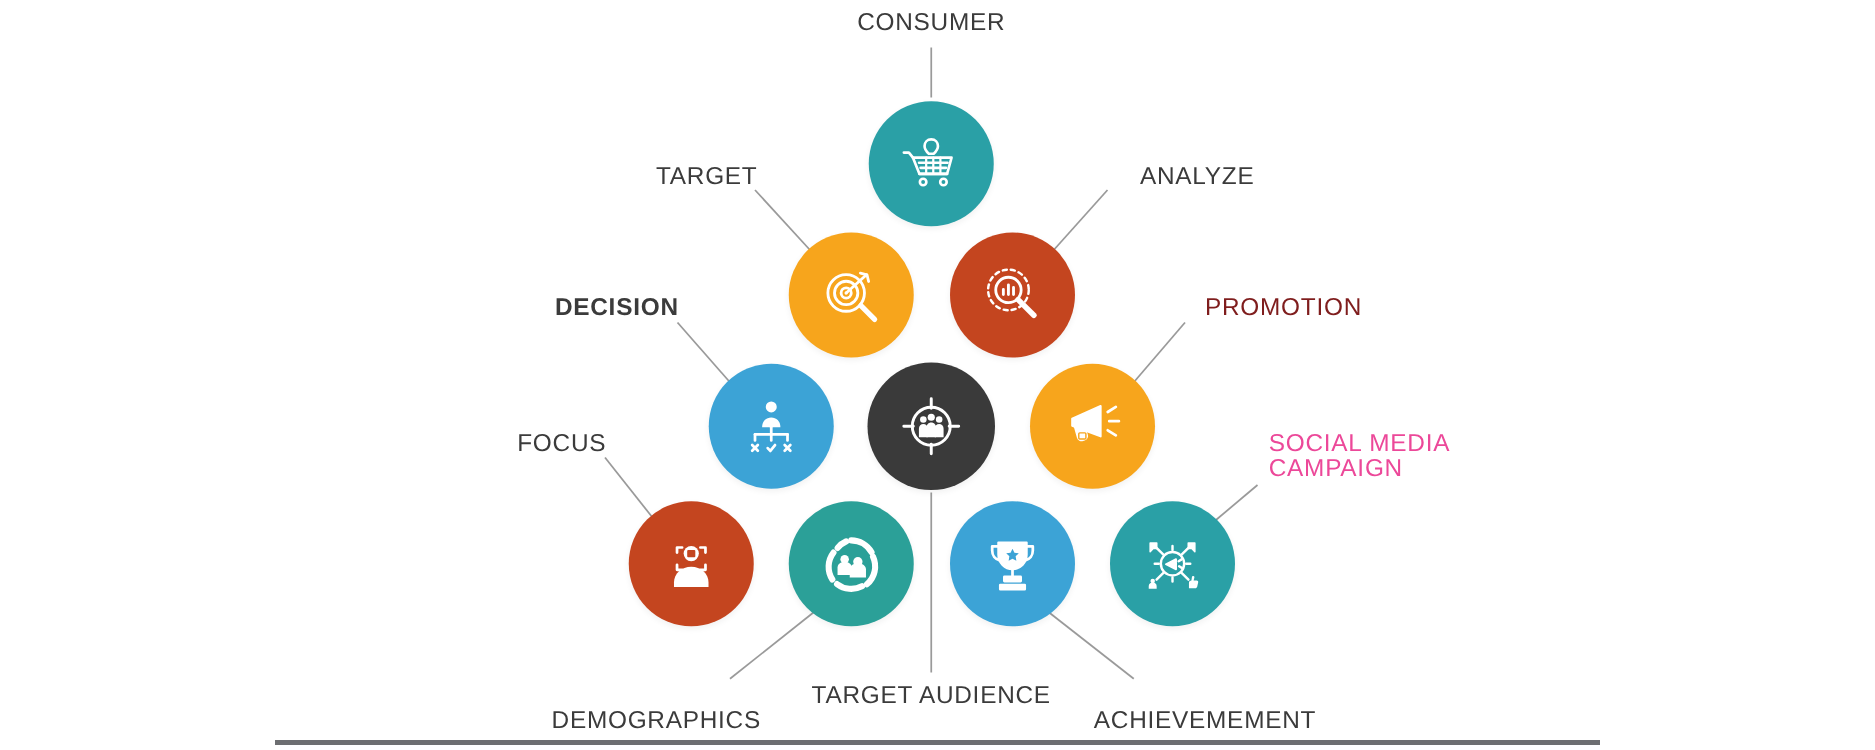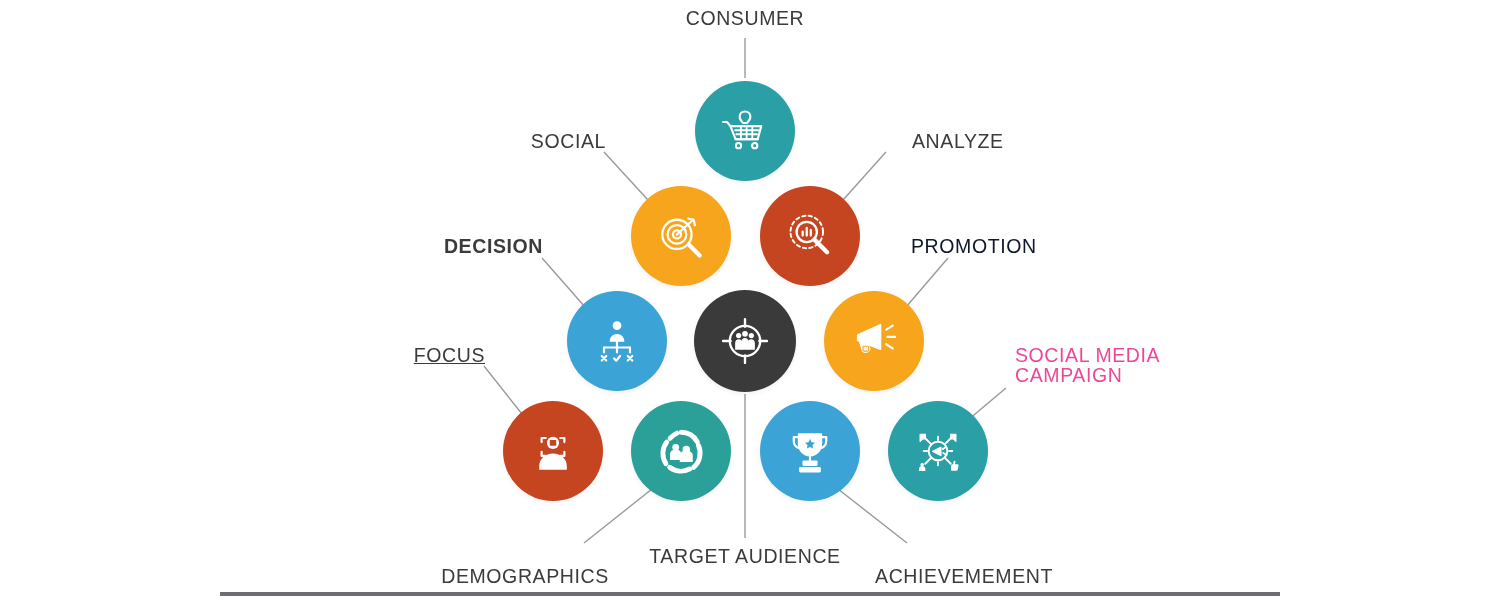--- a/index.html
+++ b/index.html
@@ -217,25 +217,25 @@
       <path d="M54 11.5h-6.5v5.5H51l3 3.2z" fill="#fff" stroke="#fff" stroke-width="1.5"></path>
       <circle cx="12.5" cy="49" r="2.2" fill="#fff" stroke="none"></circle>
       <path d="M8.6 56.5v-2.6c0-2 1.7-3.4 3.9-3.4s3.9 1.4 3.9 3.4v2.6z" fill="#fff" stroke="none"></path>
       <path d="M48.2 50.5c0-1.4 1.3-2.1 2.4-2.1l.5-3.2c.1-.8.8-1.3 1.5-1.1.7.2 1.1.9.9 1.6l-.7 2.7h3.1c.9 0 1.6.8 1.4 1.7l-1 4.6c-.2.9-1 1.5-1.9 1.5h-6.2z" fill="#fff" stroke="none"></path>
     </svg>
         </span>
       </div>
     </div>
   <div id="labels-layer">
       <div class="label c" style="color: rgb(59, 59, 59); top: 8px; left: 0px; width: 1500px; text-align: center; transform: translateX(-5px);">CONSUMER</div>
-      <div class="label l" style="color: rgb(59, 59, 59); top: 131px; right: 894px; text-align: right;">SOCIAL</div>
+      <div class="label l" style="color: rgb(59, 59, 59); top: 131px; right: 894px; text-align: right;">TARGET</div>
       <div class="label r" style="color: rgb(59, 59, 59); top: 131px; left: 885px; text-align: left;">ANALYZE</div>
       <div class="label l" style="color: rgb(59, 59, 59); top: 236px; right: 957px; text-align: right; font-weight: bold;">DECISION</div>
-      <div class="label r" style="color: #0f172a; top: 236px; left: 884px; text-align: left;">PROMOTION</div>
-      <div class="label l" style="color: rgb(59, 59, 59); top: 345px; right: 1015px; text-align: right; text-decoration: underline;">FOCUS</div>
+      <div class="label r" style="color: #7f1d1d; top: 236px; left: 937px; text-align: left;">PROMOTION</div>
+      <div class="label l" style="color: rgb(59, 59, 59); top: 345px; right: 1015px; text-align: right;">FOCUS</div>
       <div class="label r" style="color: #ec4899; top: 345px; left: 988px; text-align: left;">SOCIAL MEDIA
 CAMPAIGN</div>
       <div class="label c" style="color: rgb(59, 59, 59); top: 566px; left: 0px; width: 1500px; text-align: center; transform: translateX(-225px);">DEMOGRAPHICS</div>
       <div class="label c" style="color: rgb(59, 59, 59); top: 546px; left: 0px; width: 1500px; text-align: center; transform: translateX(-5px);">TARGET AUDIENCE</div>
       <div class="label c" style="color: rgb(59, 59, 59); top: 566px; left: 0px; width: 1500px; text-align: center; transform: translateX(214px);">ACHIEVEMEMENT</div>
     </div>
 
   <div id="bottom-rule"></div>
 </div>
 

